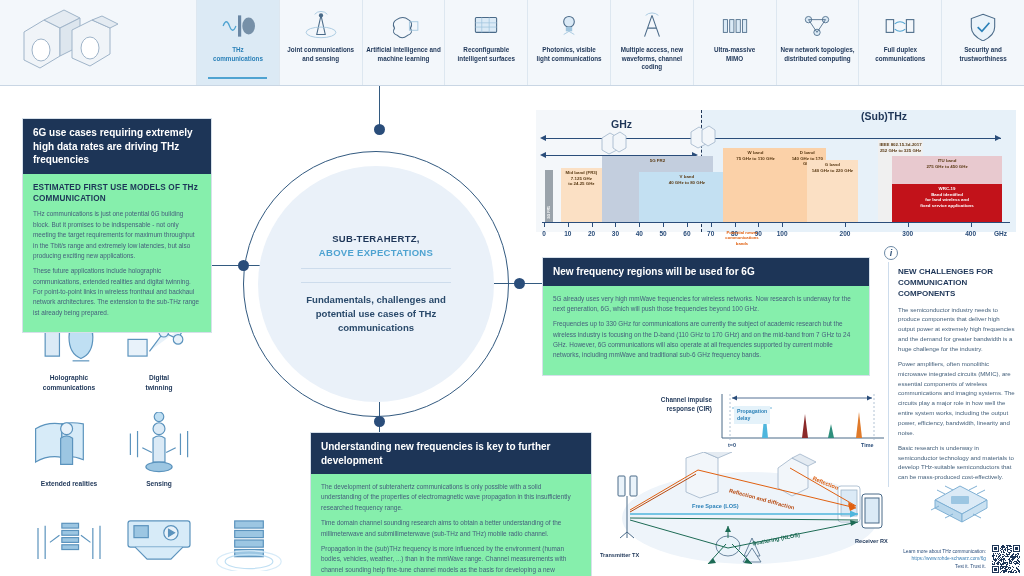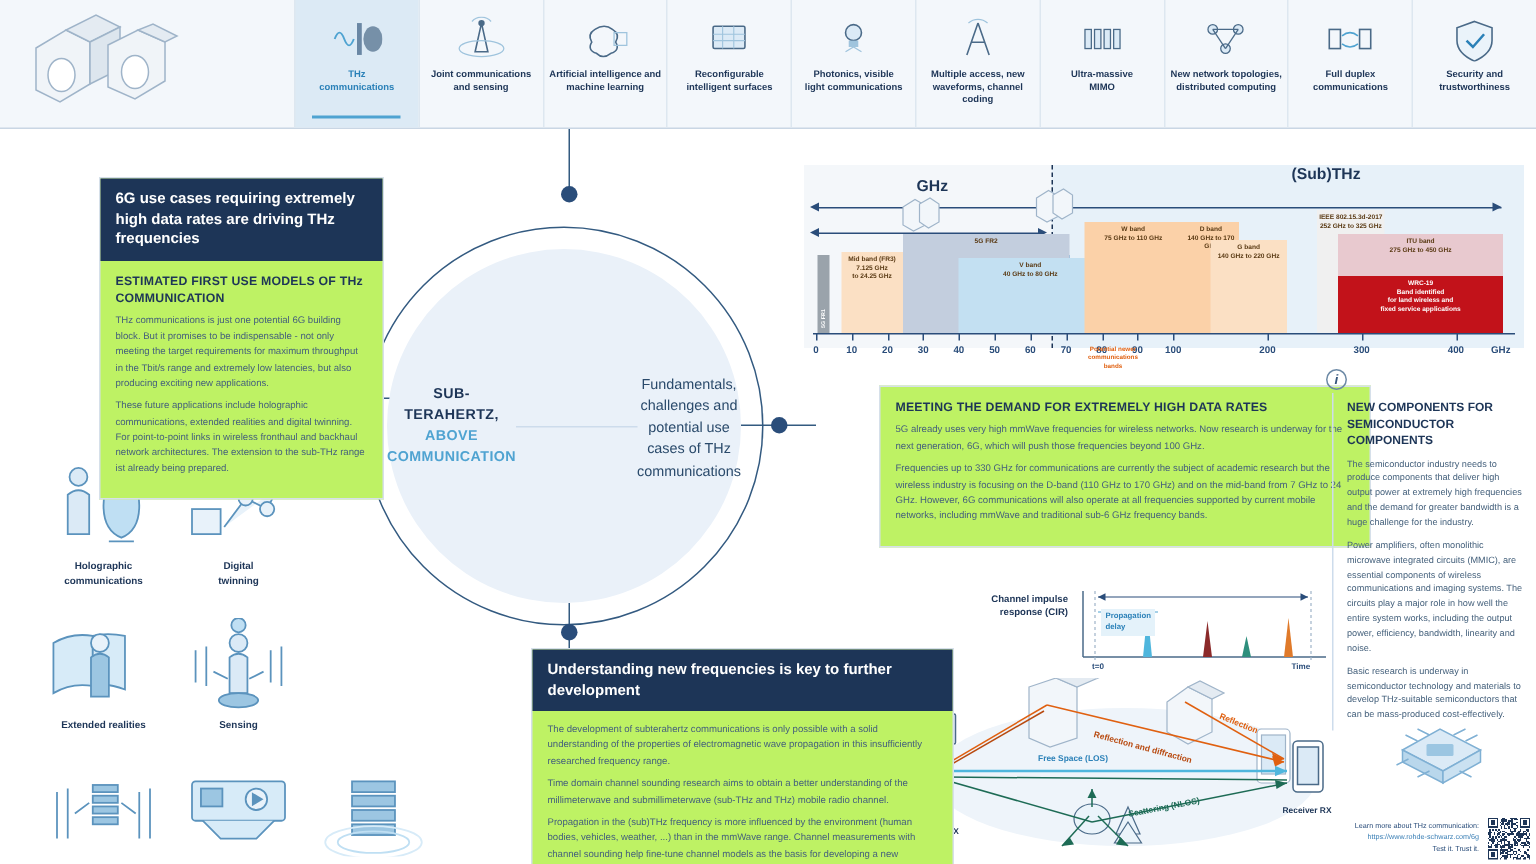--- a/index.html
+++ b/index.html
@@ -42,41 +42,41 @@
   .tab-lbl {
     font-size:6.3px; color:#1d3557; text-align:center; line-height:1.35;
     padding:0 3px; font-weight:bold;
   }
   .tab.active .tab-lbl { color:#2b81b8; }
 
   
   .circle {
     position:absolute; left:258px; top:166px; width:236px; height:236px;
     border-radius:50%; background:#eaf1f9;
-    display:flex; align-items:center;
-    text-align:center; z-index:6;
+    display:flex; flex-direction:column; align-items:center;
+    justify-content:center; text-align:center; z-index:6;
   }
   .c-kicker { font-size:9.5px; font-weight:bold; color:#1d3557;
     letter-spacing:.3px; line-height:1.5; }
   .c-kicker .accent { color:#4fa3d1; }
   .c-rule { width:150px; height:1px; background:#cddcec; margin:7px 0 6px; }
   .c-title { font-size:25px; font-weight:bold; color:#1d3557; line-height:1.12; }
   .c-sub { font-size:9.6px; color:#2a4a6b; line-height:1.5; margin-top:4px; }
   .ring {
     position:absolute; left:243px; top:151px; width:266px; height:266px;
     border-radius:50%; border:1px solid #335a80; z-index:5;
   }
   .vline { position:absolute; background:#335a80; z-index:4; }
   .dot {
     position:absolute; width:11px; height:11px; border-radius:50%;
     background:#2a4d7a; z-index:7;
   }
 
   
-  .panel { position:absolute; background:#bef264; border:1px solid #d6e0ea; z-index:8;margin-left:44px; }
+  .panel { position:absolute; background:#86efac; border:1px solid #d6e0ea; z-index:8; }
   .p-head {
     background:#1d3557; color:#fff; font-size:10px; font-weight:bold;
     padding:7px 10px; line-height:1.35;
   }
   .p-body { padding:8px 10px 9px; }
   .p-sub {
     font-size:8.2px; font-weight:bold; color:#1d3557;
     letter-spacing:.15px; line-height:1.4; margin-bottom:5px;
   }
   .p-txt { font-size:6.4px; color:#45617c; line-height:1.62; margin-bottom:5px; }
@@ -294,25 +294,25 @@
   <div class="dot" style="left:374px; top:416px;"></div>
   <div class="vline" style="left:212px; top:265px; width:50px; height:1.2px;"></div>
   <div class="dot" style="left:238px; top:260px;"></div>
   <div class="vline" style="left:494px; top:283px; width:50px; height:1.2px;"></div>
   <div class="dot" style="left:514px; top:278px;"></div>
   <div class="ring"></div>
 
   <div class="circle">
     <div class="c-kicker">
       <div>SUB-TERAHERTZ,</div>
-      <div class="accent">ABOVE COMMUNICATION</div>
+      <div class="accent">ABOVE EXPECTATIONS</div>
     </div>
     <div class="c-rule"></div>
     <div class="c-rule"></div>
-    <div class="c-sub" style="width:165px;">Fundamentals, challenges and potential use cases of THz communications</div>
+    <div class="c-sub" style="width:165px;font-weight:bold;">Fundamentals, challenges and potential use cases of THz communications</div>
   </div>
 
   <div class="panel" id="panel-usecases">
     <div class="p-head">6G use cases requiring extremely high data rates are driving THz frequencies</div>
     <div class="p-body">
       <div class="p-sub">ESTIMATED FIRST USE MODELS OF THz COMMUNICATION</div>
       <div class="p-txt">THz communications is just one potential 6G building block. But it promises to be indispensable - not only meeting the target requirements for maximum throughput in the Tbit/s range and extremely low latencies, but also producing exciting new applications.</div>
       <div class="p-txt">These future applications include holographic communications, extended realities and digital twinning. For point-to-point links in wireless fronthaul and backhaul network architectures. The extension to the sub-THz range ist already being prepared.</div>
     </div>
   </div>
@@ -434,30 +434,30 @@
         <div class="tick" style="left: 434.594px;"></div>
         <div class="tlab" style="left: 434.594px;">400</div>
       </div>
     <div style="position:absolute;left:458px;top:120px;font-size:6.5px;color:#2a4d7a;font-weight:bold;">GHz</div>
     <div style="position:absolute;left:178px;top:120px;width:56px;font-size:4.2px;color:#e06010;text-align:center;line-height:1.3;font-weight:bold;white-space:pre-line;">Potential newer
 communications
 bands</div>
   </div>
 
   <div class="panel" id="panel-freq">
+    <div class="p-head">New frequency regions will be used for 6G</div>
     <div class="p-body">
-      <div class="p-sub">MEETING THE DEMAND FOR EXTREMELY HIGH DATA RATES</div>
       <div class="p-txt">5G already uses very high mmWave frequencies for wireless networks. Now research is underway for the next generation, 6G, which will push those frequencies beyond 100 GHz.</div>
       <div class="p-txt">Frequencies up to 330 GHz for communications are currently the subject of academic research but the wireless industry is focusing on the D-band (110 GHz to 170 GHz) and on the mid-band from 7 GHz to 24 GHz. However, 6G communications will also operate at all frequencies supported by current mobile networks, including mmWave and traditional sub-6 GHz frequency bands.</div>
     </div>
   </div>
 
   <div class="info-i">i</div>
   <div class="sidenote">
-    <div class="sn-title">NEW COMPONENTS FOR SEMICONDUCTOR COMPONENTS</div>
+    <div class="sn-title">NEW CHALLENGES FOR COMMUNICATION COMPONENTS</div>
     <div class="sn-txt">The semiconductor industry needs to produce components that deliver high output power at extremely high frequencies and the demand for greater bandwidth is a huge challenge for the industry.</div>
     <div class="sn-txt">Power amplifiers, often monolithic microwave integrated circuits (MMIC), are essential components of wireless communications and imaging systems. The circuits play a major role in how well the entire system works, including the output power, efficiency, bandwidth, linearity and noise.</div>
     <div class="sn-txt">Basic research is underway in semiconductor technology and materials to develop THz-suitable semiconductors that can be mass-produced cost-effectively.</div>
   </div>
 
   <svg style="position:absolute;left:915px;top:470px;width:90px;height:70px;z-index:3;" viewBox="0 0 90 70">
     <g fill="#dbeaf6" stroke="#7fb0d4" stroke-width="1">
       <path d="M20 30 L45 16 L72 30 L47 44 Z"></path>
       <path d="M20 30 L20 38 L47 52 L47 44 Z" fill="#b9d7ec"></path>
       <path d="M47 44 L47 52 L72 38 L72 30 Z" fill="#cae1f1"></path>

